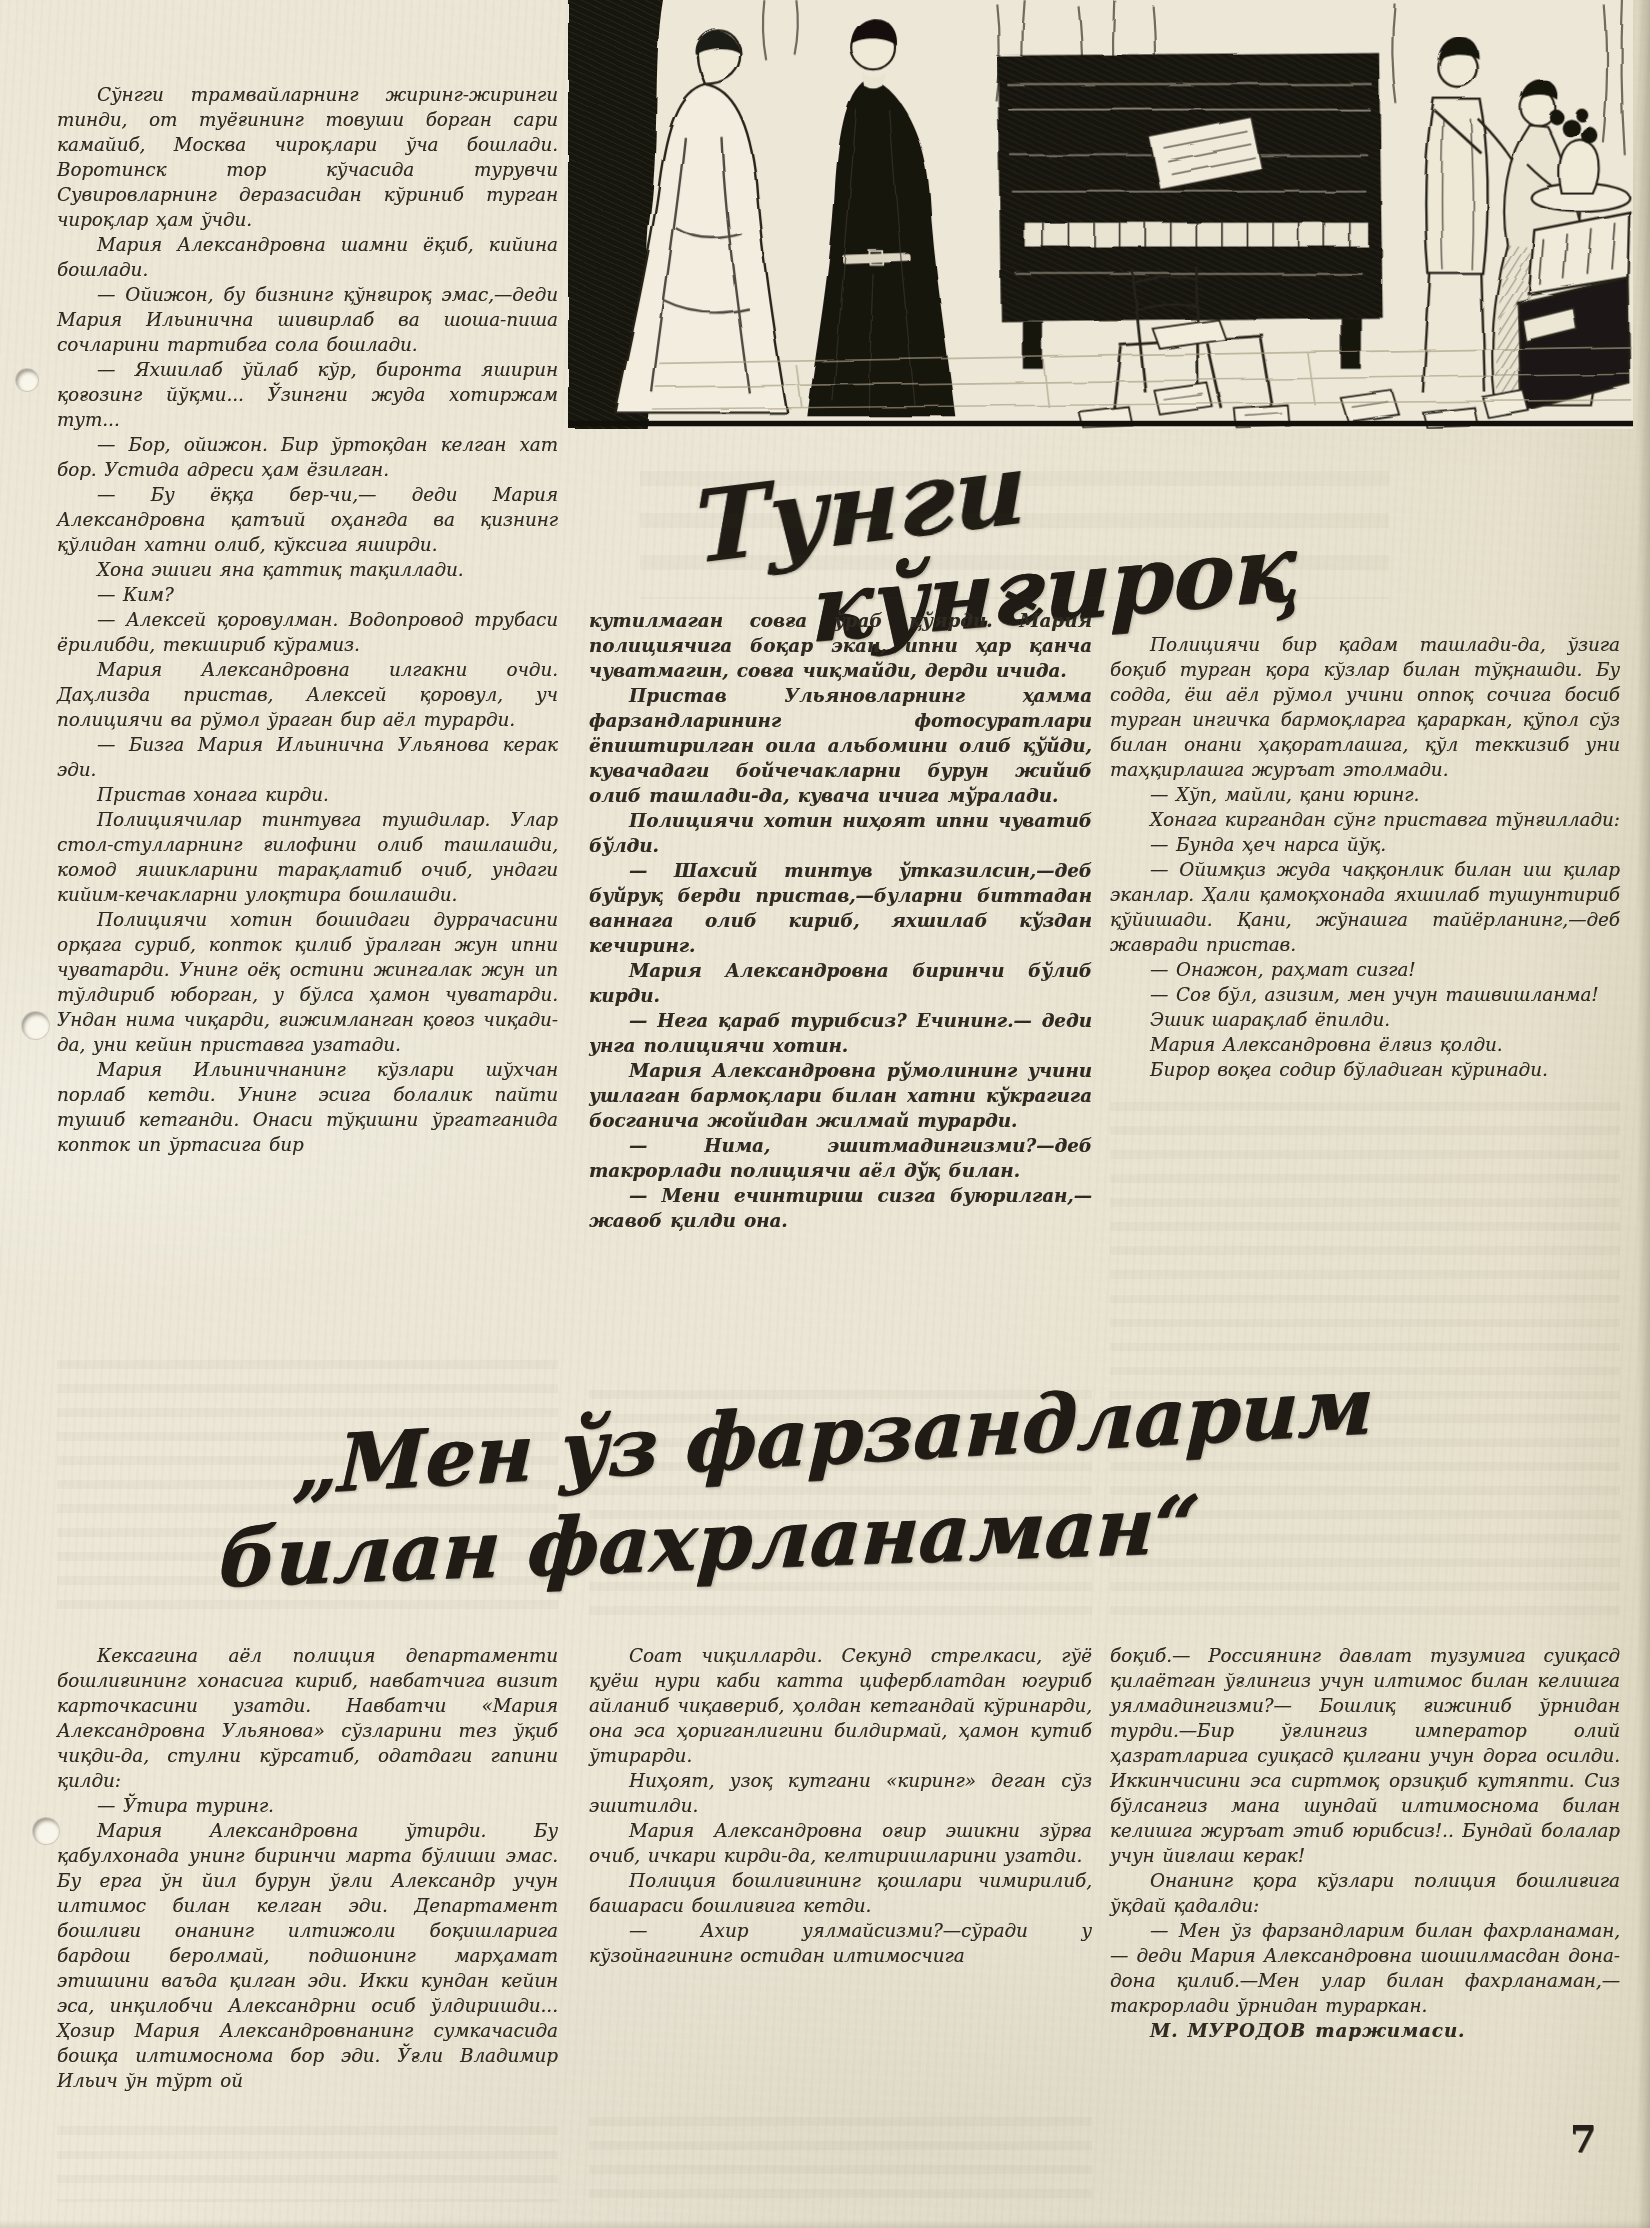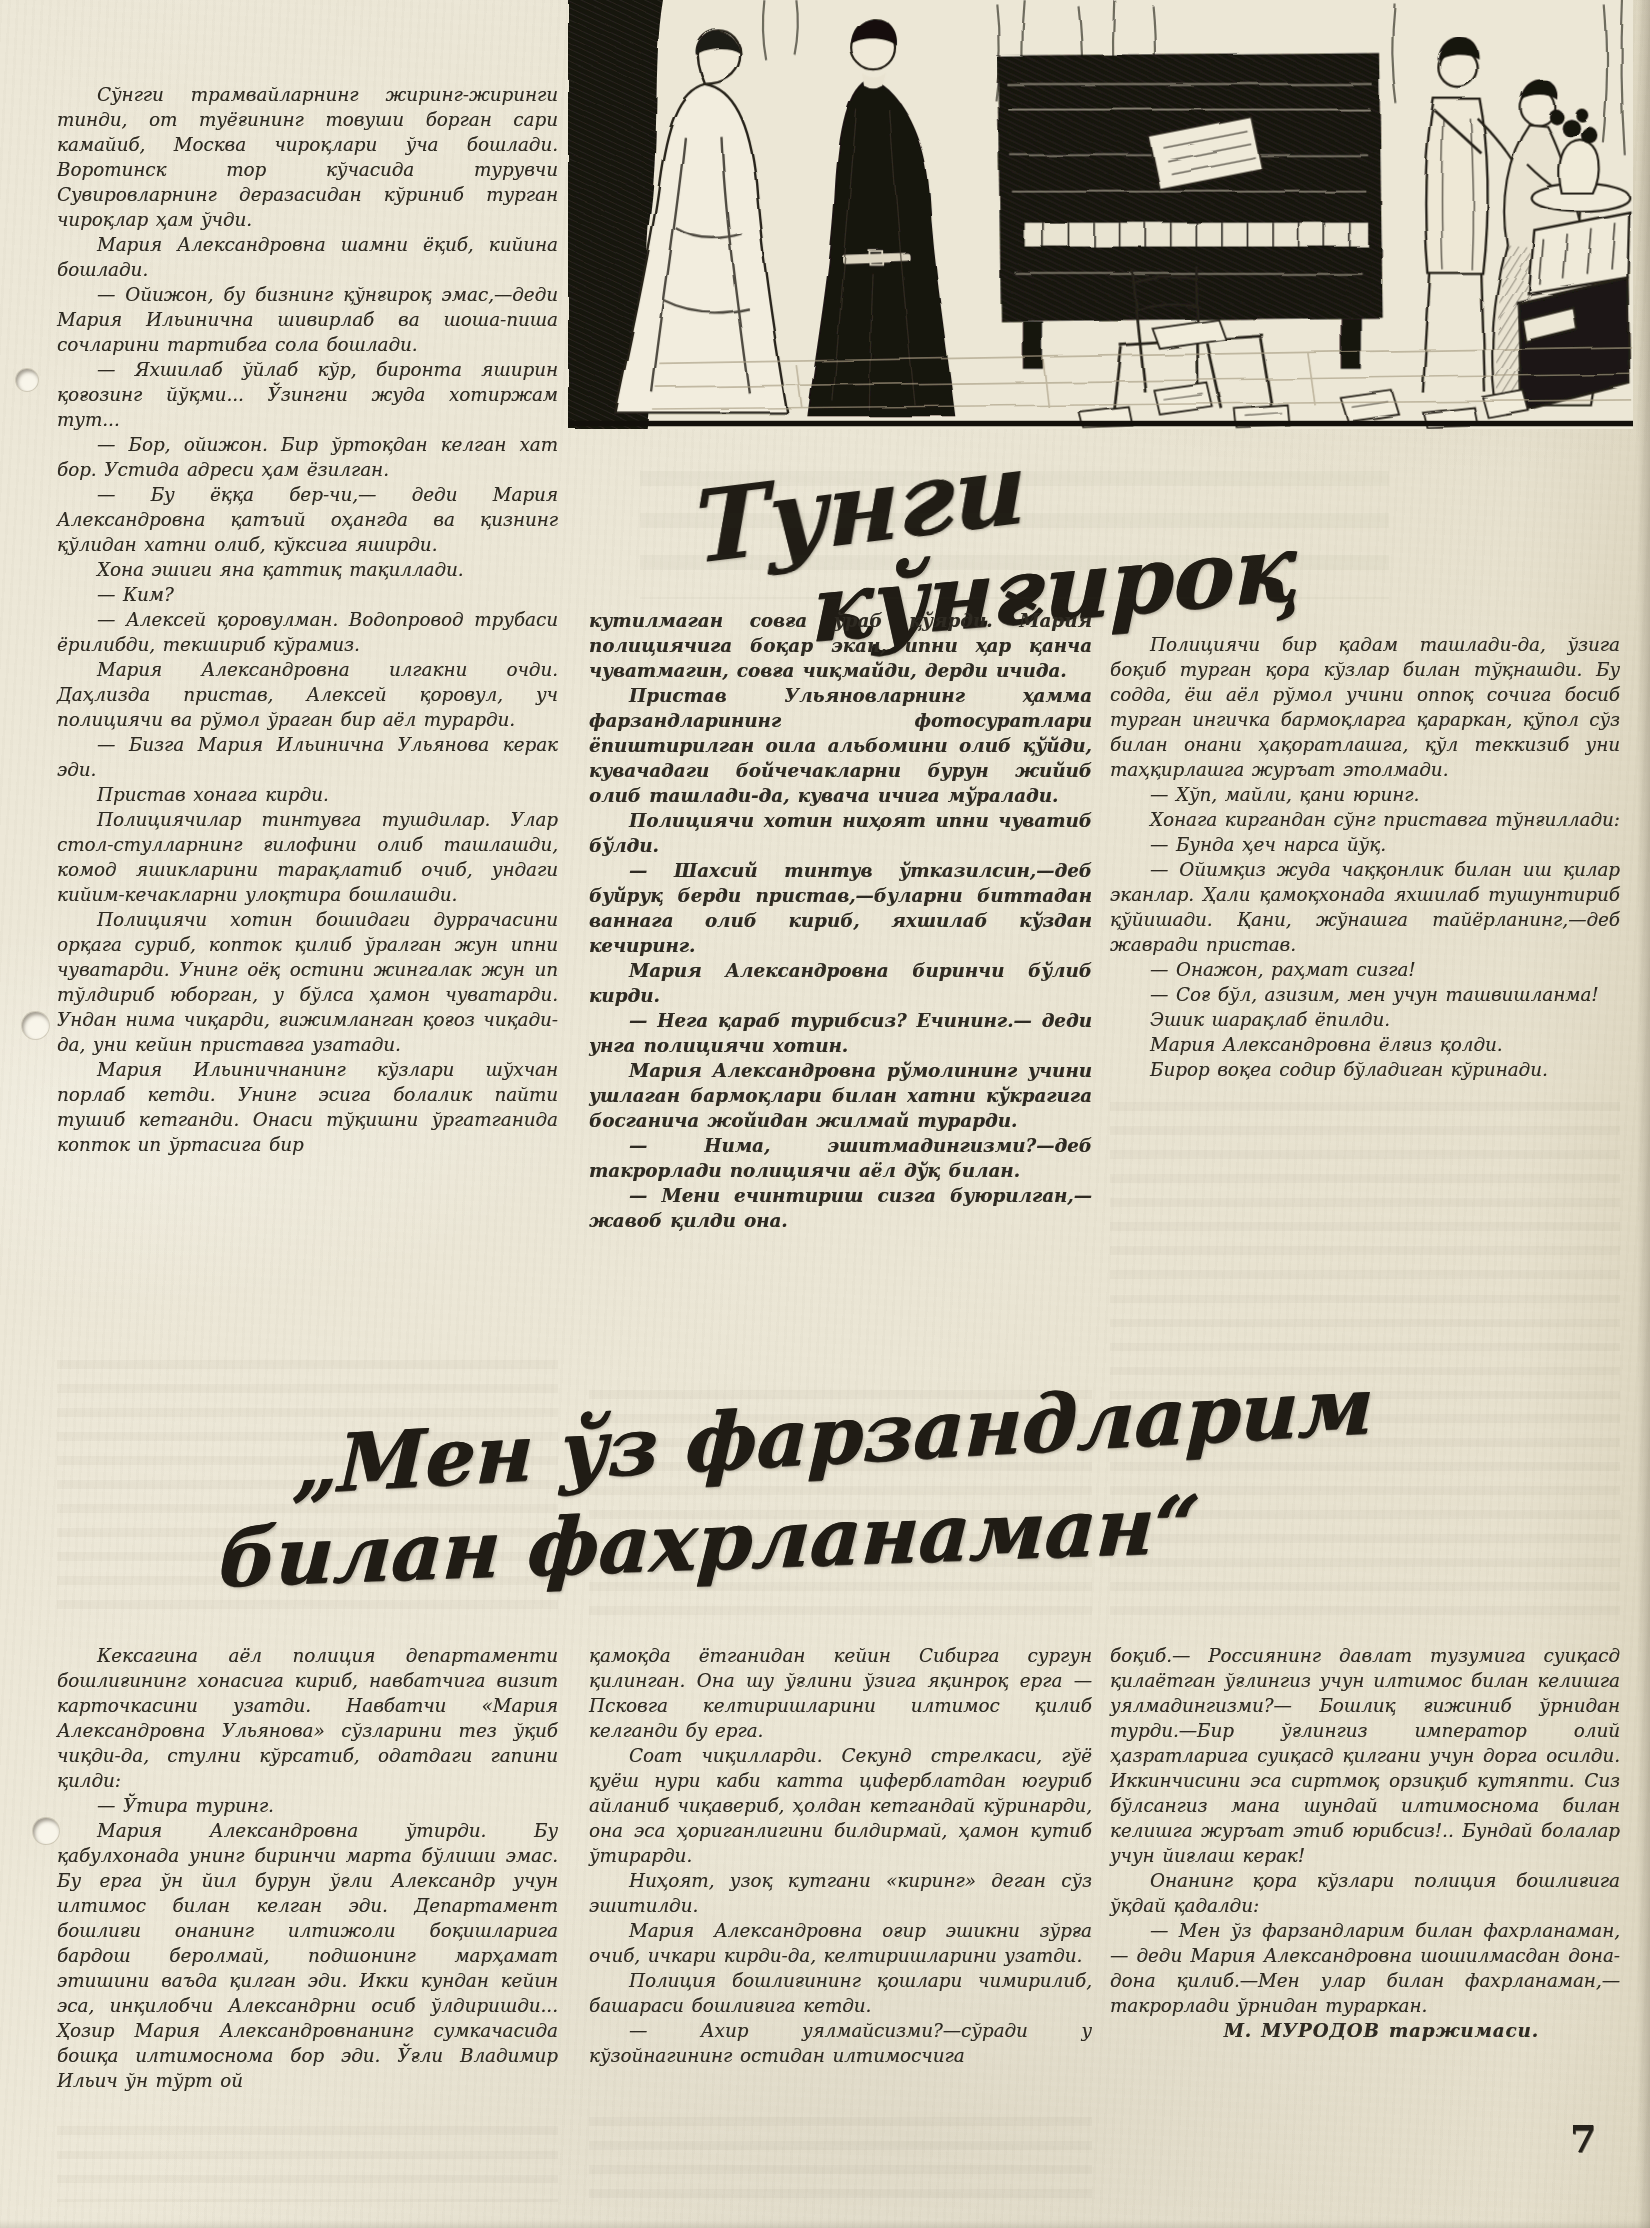--- a/index.html
+++ b/index.html
@@ -30,21 +30,21 @@
     box-shadow:inset 1.8px 2.7px 3.7px rgba(60,52,38,.45), 0 0 0 0.9px rgba(120,110,88,.25);}
   .ghost{position:absolute;pointer-events:none;opacity:.6;filter:blur(0.6px);
     background:repeating-linear-gradient(180deg, transparent 0 15.5px, rgba(95,88,68,.075) 15.5px 24px);}
   .ghost.coarse{background:repeating-linear-gradient(180deg, transparent 0 27.4px, rgba(95,88,68,.06) 27.4px 42px);}
 
   
   .article{position:absolute;font-size:18.3px;line-height:25px;text-align:justify;
     text-shadow:0.2px 0.3px 0.5px rgba(46,42,34,.45);font-style:italic;word-spacing:1.8px;}
   .article p{margin:0;text-indent:40px;}
   .article p.cont{text-indent:0;}
-  .byline{margin-top:12.8px;text-align:center;font-weight:bold;
+  .byline{margin-top:12.8px;text-align:left;font-weight:bold;
     padding-right:7.3px;letter-spacing:0.9px;}
 
   
   .script{position:absolute;font-family:"DejaVu Serif",serif;font-style:italic;font-weight:bold;
     color:#201c15;pointer-events:none;}
   .script .ln{position:absolute;white-space:nowrap;
     text-shadow:0.9px 0 0 #201c15, 0 0.9px 0 rgba(32,28,21,.8), 1.8px 1.8px 2.7px rgba(32,28,21,.25);}
   .title-script .ln1{left:91px;top:16.4px;font-size:99px;transform:rotate(-7deg) skewX(-6deg);}
   .title-script .ln2{left:208px;top:102px;font-size:91px;transform:rotate(-5deg) skewX(-6deg);}
   .mid-script .ln1{left:137px;top:11px;font-size:79px;transform:rotate(-3.2deg) skewX(-5deg);}
@@ -307,21 +307,20 @@
 
   <div class="article" style="left:57px;top:1643px;width:501px;">
     <div>
         <p>Кексагина аёл полиция департаменти бошлиғининг хонасига кириб, навбатчига визит карточкасини узатди. Навбатчи «Мария Александровна Ульянова» сўзларини тез ўқиб чиқди-да, стулни кўрсатиб, одатдаги гапини қилди:</p>
         <p>— Ўтира туринг.</p>
         <p>Мария Александровна ўтирди. Бу қабулхонада унинг биринчи марта бўлиши эмас. Бу ерга ўн йил бурун ўғли Александр учун илтимос билан келган эди. Департамент бошлиғи онанинг илтижоли боқишларига бардош беролмай, подшонинг марҳамат этишини ваъда қилган эди. Икки кундан кейин эса, инқилобчи Александрни осиб ўлдиришди... Ҳозир Мария Александровнанинг сумкачасида бошқа илтимоснома бор эди. Ўғли Владимир Ильич ўн тўрт ой</p>
       </div>
   </div>
   <div class="article" style="left:589px;top:1643px;width:503px;">
     <div>
-        <p class="cont">қамоқда ётганидан кейин Сибирга сургун қилинган. Она шу ўғлини ўзига яқинроқ ерга — Псковга келтиришларини илтимос қилиб келганди бу ерга.</p>
         <p>Соат чиқилларди. Секунд стрелкаси, гўё қуёш нури каби катта циферблатдан югуриб айланиб чиқавериб, ҳолдан кетгандай кўринарди, она эса ҳориганлигини билдирмай, ҳамон кутиб ўтирарди.</p>
         <p>Ниҳоят, узоқ кутгани «киринг» деган сўз эшитилди.</p>
         <p>Мария Александровна оғир эшикни зўрға очиб, ичкари кирди-да, келтиришларини узатди.</p>
         <p>Полиция бошлиғининг қошлари чимирилиб, башараси бошлиғига кетди.</p>
         <p>— Ахир уялмайсизми?—сўради у кўзойнагининг остидан илтимосчига</p>
       </div>
   </div>
   <div class="article" style="left:1110px;top:1643px;width:510px;">
     <div>
         <p class="cont">боқиб.— Россиянинг давлат тузумига суиқасд қилаётган ўғлингиз учун илтимос билан келишга уялмадингизми?— Бошлиқ ғижиниб ўрнидан турди.—Бир ўғлингиз император олий ҳазратларига суиқасд қилгани учун дорга осилди. Иккинчисини эса сиртмоқ орзиқиб кутяпти. Сиз бўлсангиз мана шундай илтимоснома билан келишга журъат этиб юрибсиз!.. Бундай болалар учун йиғлаш керак!</p>

